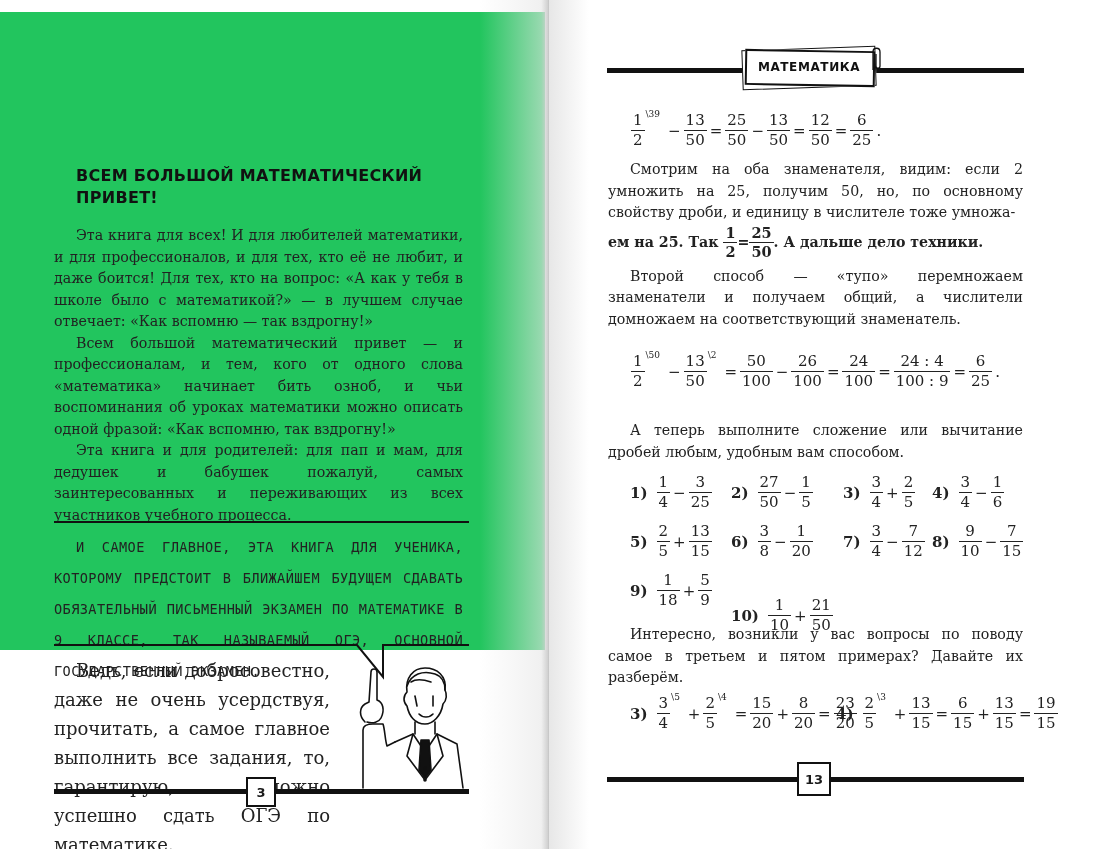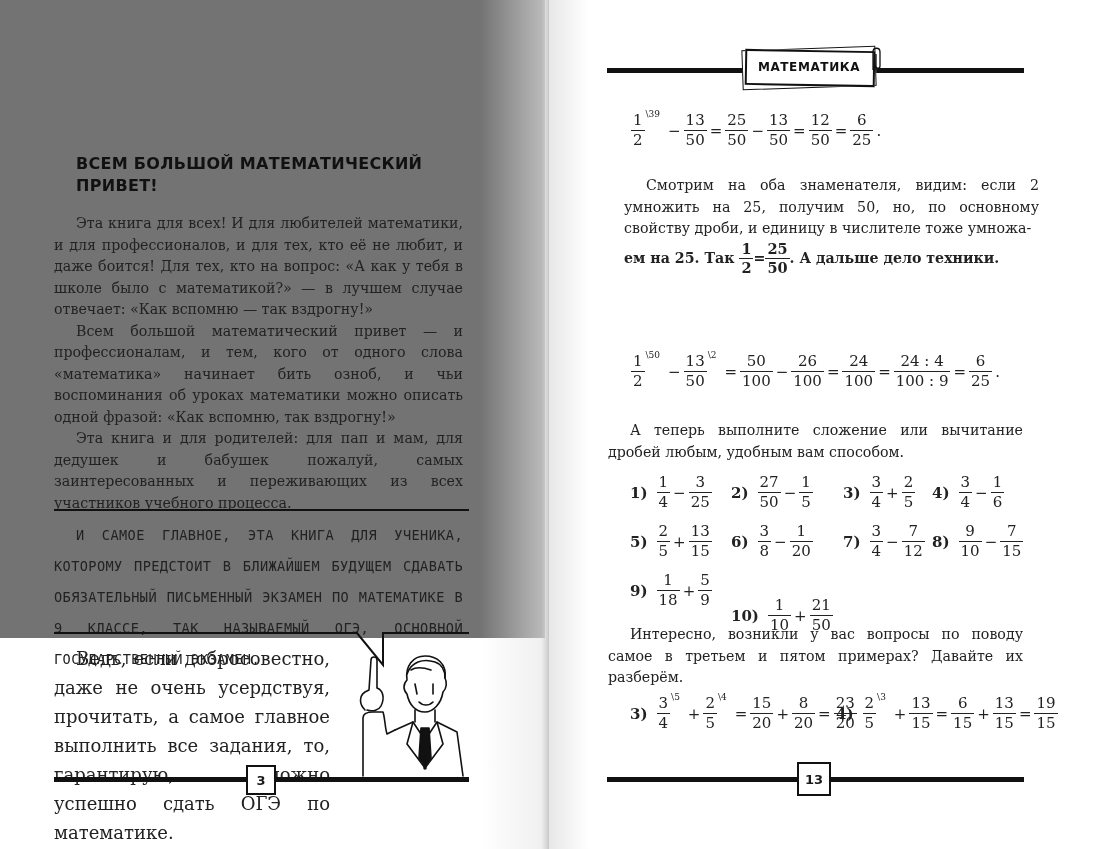--- a/index.html
+++ b/index.html
@@ -1,18 +1,18 @@
 <!DOCTYPE html>
 <html><head>
 <meta charset="utf-8">
 <style>
   html,body{margin:0;padding:0;}
   body{width:1096px;height:849px;background:#ffffff;position:relative;overflow:hidden;
        font-family:"DejaVu Serif","Liberation Serif",serif;color:#1a1a1a;}
-  .page{position:absolute;top:0;height:638px;background:#737373;}
+  .page{position:absolute;top:12px;height:638px;background:#22c55e;}
   .page-left{left:0;width:545px;}
   .spine-shadow-left{position:absolute;left:480px;top:0;width:68px;height:849px;
        background:linear-gradient(to right,rgba(255,255,255,0) 0%,rgba(230,230,230,0.6) 90%,#d0d0d0 100%);}
   .spine-line{position:absolute;left:548px;top:0;width:1px;height:849px;background:#c8c8c8;}
   .spine-shadow-right{position:absolute;left:549px;top:0;width:40px;height:849px;
        background:linear-gradient(to right,rgba(225,225,225,0.8) 0%,rgba(255,255,255,0) 100%);}
 
   .heading{position:absolute;left:76px;top:153px;width:360px;font-family:"DejaVu Sans","Liberation Sans",sans-serif;
        font-weight:bold;font-size:16px;line-height:22px;letter-spacing:0.3px;text-transform:uppercase;color:#111;}
 
@@ -148,32 +148,33 @@
         <span class="d">50</span>
       </span>
       <span class="op">=</span>
       <span class="frac">
         <span class="n">6</span>
         <span class="d">25</span>
       </span>
       <span class="op">.</span>
     </div>
 
-  <div class="rp body-text" style="top:175px;margin-left:16px;">
+  <div class="rp body-text" style="top:159px;">
     <p>Смотрим на оба знаменателя, видим: если 2 умножить на 25, получим 50, но, по основному свойству дроби, и единицу в числителе тоже умножа-</p>
     <div style="margin-top:2px;font-weight:bold;">
       <span>ем на 25. Так</span>
       <span class="inline-frac">
           <span class="n">1</span>
           <span class="d">2</span>
         </span><span>=</span><span class="inline-frac">
           <span class="n">25</span>
           <span class="d">50</span>
         </span><span>. А дальше дело техники.</span>
     </div>
+    <p style="margin-top:6px;">Второй способ — «тупо» перемножаем знаменатели и получаем общий, а числители домножаем на соответствующий знаменатель.</p>
   </div>
 
   <div class="math-line" id="eq2" style="left:630px;top:354px;">
       <span class="frac">
         <span class="n">1</span>
         <span class="d">2</span>
       </span>
       <span class="sup">\50</span>
       <span class="op">−</span>
       <span class="frac">

